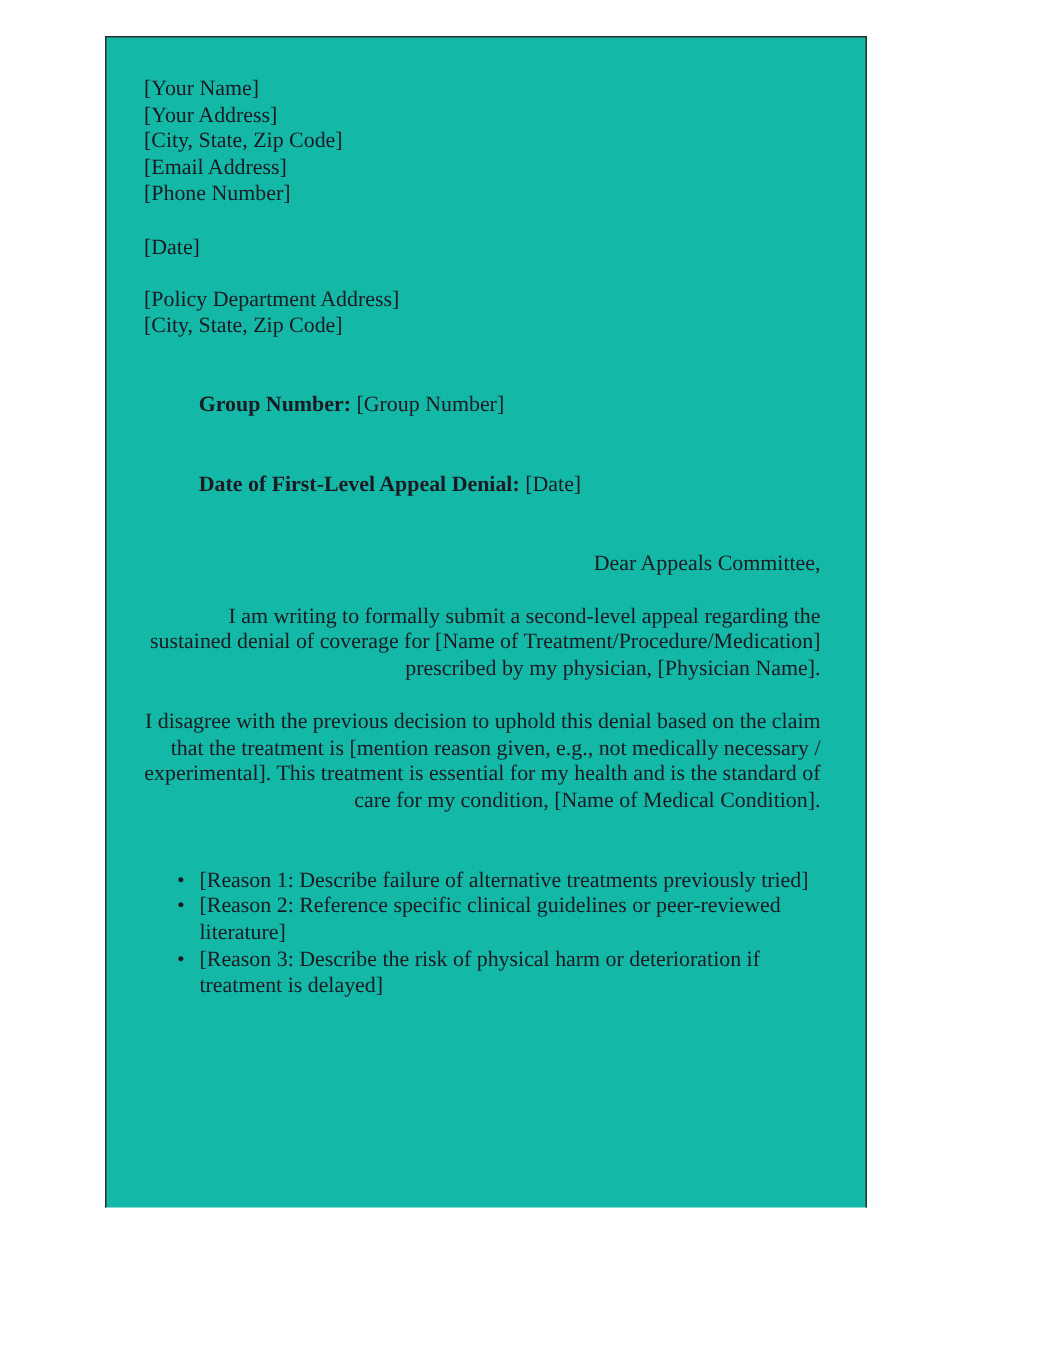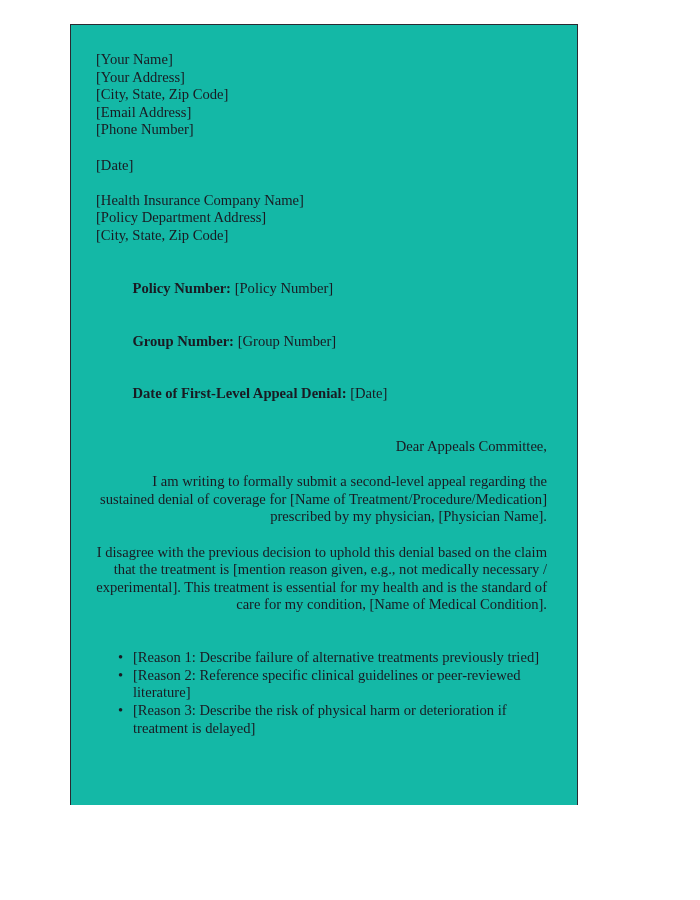--- a/index.html
+++ b/index.html
@@ -102,32 +102,28 @@
         <div class="line">[Phone Number]</div>
       </div>
 
       <div class="gap"></div>
 
       <div class="line">[Date]</div>
 
       <div class="gap"></div>
 
       <div class="line-block">
-        <div class="line">[Health Insurance Company Name]</div>
         <div class="line">[Policy Department Address]</div>
         <div class="line">[City, State, Zip Code]</div>
       </div>
 
       <div class="gap"></div>
 
       <div class="line-block">
 
-        <div class="line">
-          <span class="label">Policy Number:</span><span> </span><span class="value">[Policy Number]</span>
-        </div>
 
         <div class="line">
           <span class="label">Group Number:</span><span> </span><span class="value">[Group Number]</span>
         </div>
 
 
 
         <div class="line">
           <span class="label">Date of First-Level Appeal Denial:</span><span> </span><span class="value">[Date]</span>
         </div>

